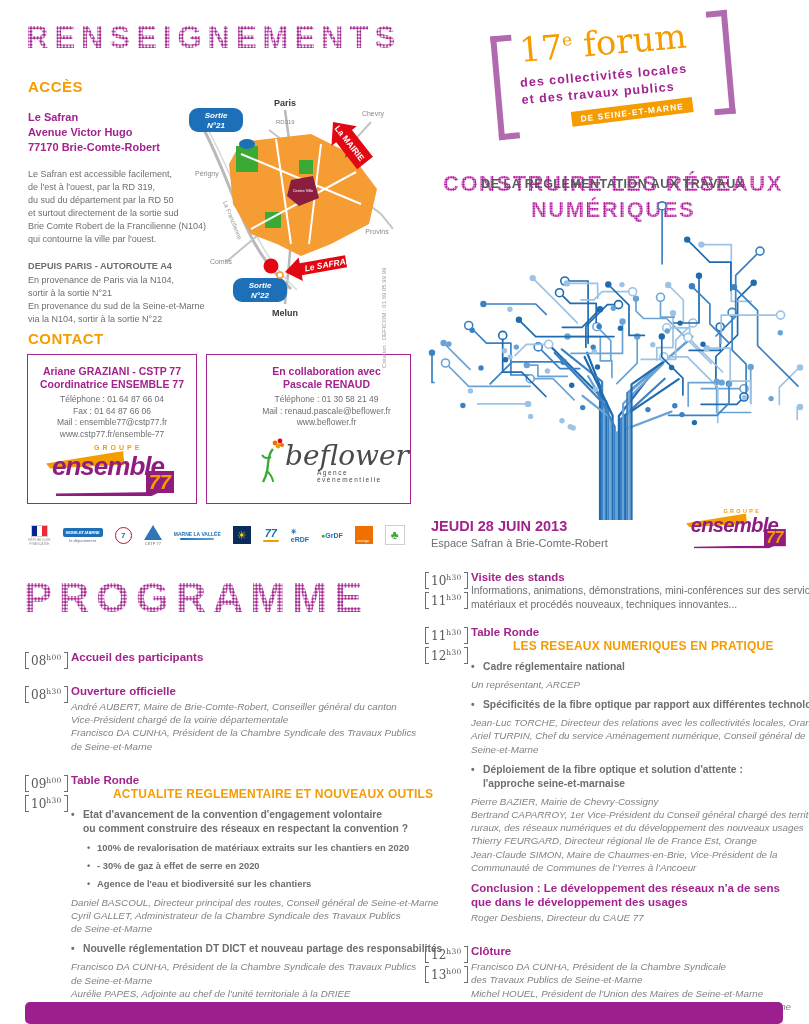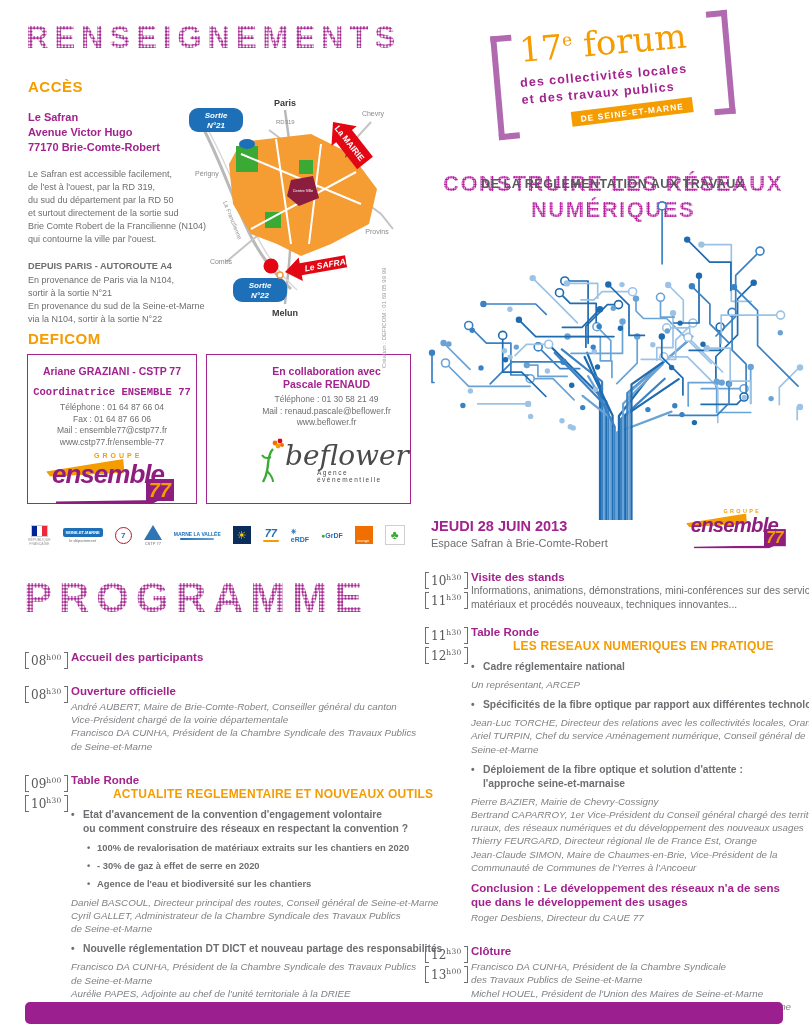--- a/index.html
+++ b/index.html
@@ -179,25 +179,25 @@
     </g>
 
     <circle cx="90" cy="172" r="7.5" fill="#e30613"></circle>
     <circle cx="99" cy="181" r="3" fill="#fff" stroke="#f59c32" stroke-width="1.5"></circle>
     <g transform="translate(104,178) rotate(-10)">
       <path d="M0,0 L16,-12 L16,-6 L62,-6 L62,6 L16,6 L16,12 Z" fill="#e30613"></path>
       <text x="20" y="3" font-size="8.5" font-weight="bold" font-style="italic" fill="#fff">Le SAFRAN</text>
     </g>
   </svg>
 
-  <div class="abs orange-h" style="left:28px;top:330px;">DEFICOM</div>
+  <div class="abs orange-h" style="left:28px;top:330px;">CONTACT</div>
 
   <div class="cbox" style="left:27px;top:354px;width:168px;height:148px;">
     <div class="t1">Ariane GRAZIANI - CSTP 77</div>
-    <div class="t1" style="margin-top:8px;font-family:Liberation Mono, monospace;">Coordinatrice ENSEMBLE 77</div>
+    <div class="t1" style="margin-top:0;">Coordinatrice ENSEMBLE 77</div>
     <div class="ln" style="margin-top:3px;">Téléphone : 01 64 87 66 04<br>Fax : 01 64 87 66 06<br>Mail : ensemble77@cstp77.fr<br>www.cstp77.fr/ensemble-77</div>
     <div class="ens-logo" style="margin:4px auto 0;">
       <span class="ens-groupe">GROUPE</span>
       <span class="ens-swoosh"></span>
       <span class="ens-name">ensemble</span>
       <span class="ens-77">77</span>
       <span class="ens-underline"></span>
     </div>
   </div>
 

